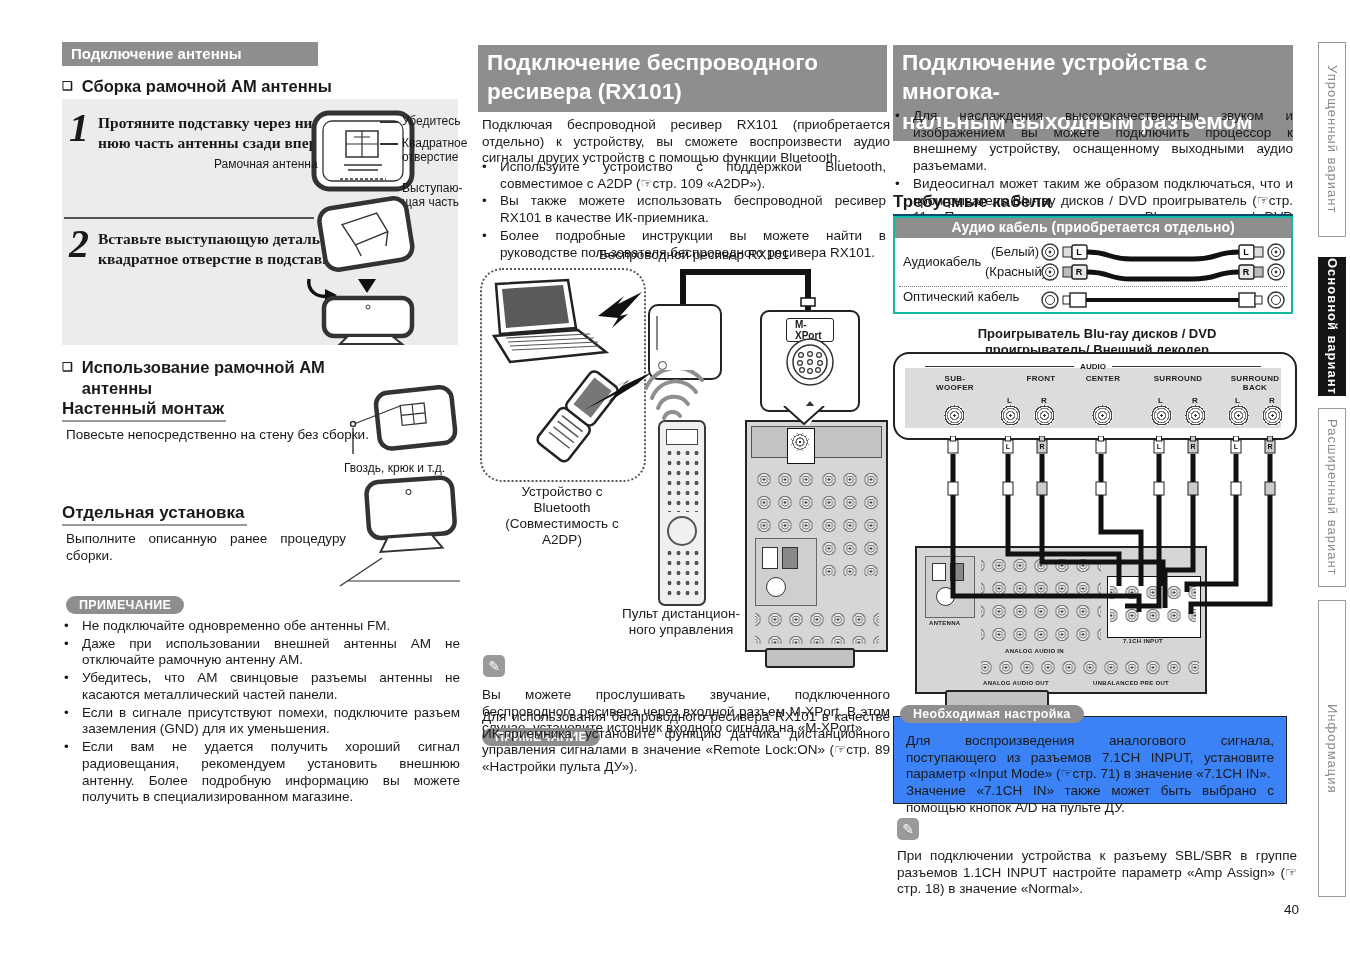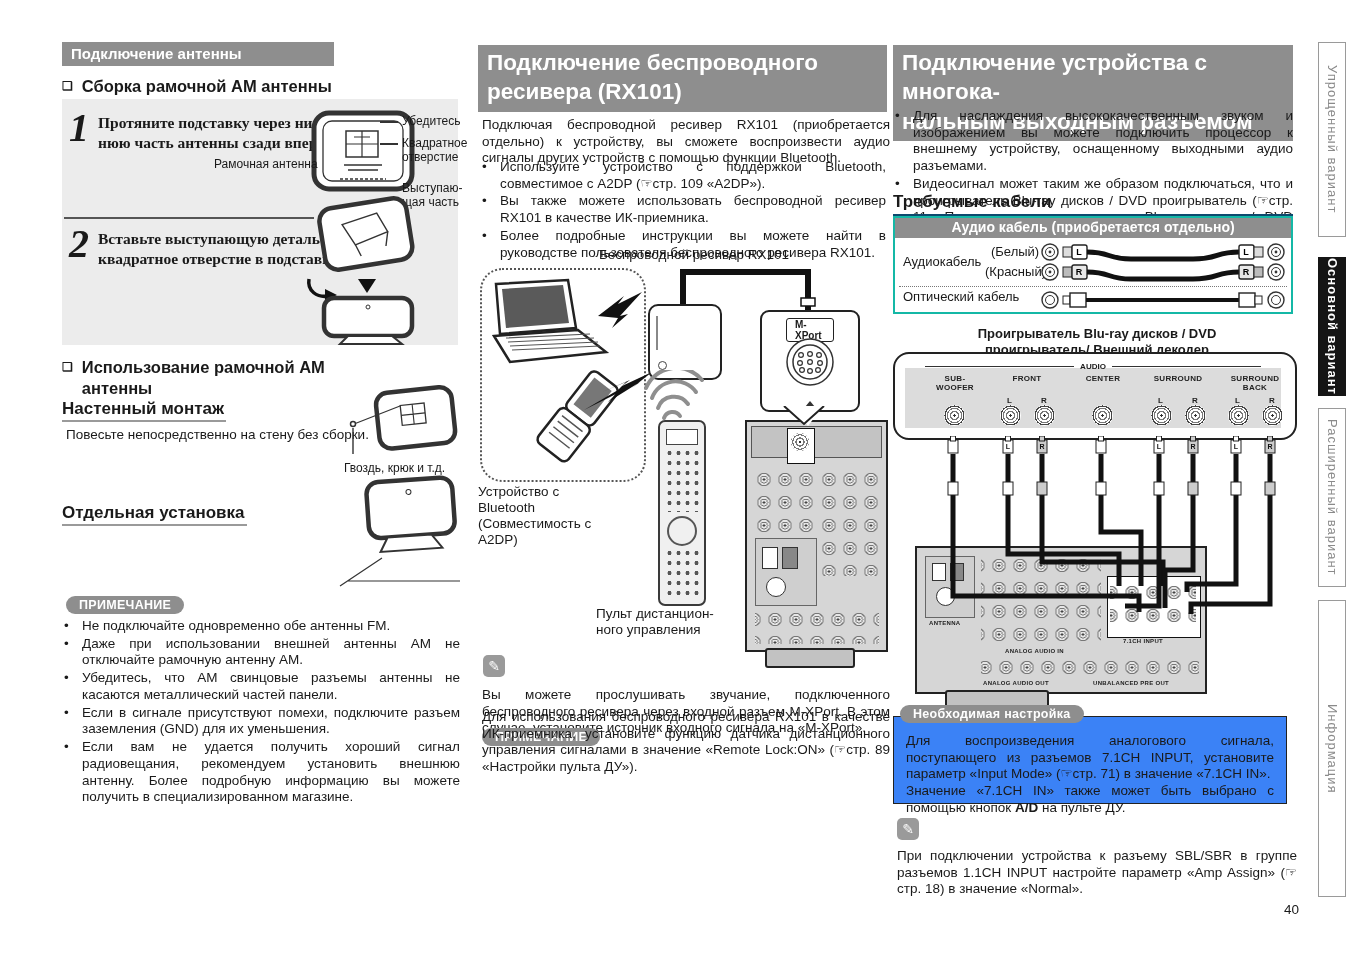--- a/index.html
+++ b/index.html
@@ -1,28 +1,28 @@
 <!DOCTYPE html>
 <html><head>
 <meta charset="utf-8">
 <style>
   html,body{margin:0;padding:0;background:#fff}
   .page{position:relative;width:1350px;height:954px;background:#fff;overflow:hidden;
         font-family:"Liberation Sans",sans-serif;color:#1a1a1a}
   .abs{position:absolute}
-  .secbar{background:#8e8e8e;color:#fff;font-weight:700;font-size:15px;padding:3px 16px 4px 9px}
+  .secbar{background:#8e8e8e;color:#fff;font-weight:700;font-size:15px;padding:3px 0 4px 9px}
   .bigtitle{background:#8e8e8e;color:#fff;font-weight:700;font-size:22.5px;line-height:1.3;
             padding:3px 9px 5px 9px;white-space:pre-line}
   .subhead{font-size:16.5px;font-weight:700;display:flex;gap:9px;line-height:1.25}
   .sq{font-size:12px;position:relative;top:3px}
   .uhead{font-size:17px;font-weight:700;border-bottom:2px solid #9a9a9a;display:inline-block;padding:0 2px 1px 0}
   .bhead{font-size:17px;font-weight:700;border-bottom:2px solid #0c4a6e;display:block;padding-bottom:2px}
   .body{font-size:13.5px;line-height:1.24;text-align:justify;margin:4px}
   .pre{white-space:pre-line}
-  .center{}
+  .center{text-align:center}
   .blist{display:flex;flex-direction:column}
   .brow{display:flex;font-size:13.5px;line-height:1.24}
   .bm{width:9px;flex:none;margin-right:9px}
   .bt{flex:1;text-align:justify}
   .pill{display:inline-block;background:#8e8e8e;color:#fff;font-weight:700;font-size:12.5px;
         padding:1.5px 13px 2.5px;border-radius:10px;letter-spacing:.3px}
   .graypanel{background:#ececec}
   .step-num{font-family:"Liberation Serif",serif;font-style:italic;font-weight:700;font-size:40px;line-height:.95}
   .step-text{font-family:"Liberation Serif",serif;font-weight:700;font-size:15.5px;line-height:1.32;white-space:pre-line}
   .figlabel{font-size:12px;line-height:1.18;white-space:pre-line}
@@ -126,20 +126,21 @@
       <rect x="62" y="20" width="24" height="20" fill="#fff" stroke="#333" stroke-width="1.3"></rect>
       <path d="M62 30 H86 M74 20 V40" stroke="#333" stroke-width="1.1"></path>
     </g>
     <path d="M14 40 L60 22" stroke="#333" stroke-width="1.2"></path>
     <circle cx="13" cy="40" r="2.5" fill="#fff" stroke="#333" stroke-width="1.5"></circle>
     <path d="M13 44 V70" stroke="#333" stroke-width="1.4"></path>
   </svg>
   <div class="abs figlabel" style="left:344px;top:461px">Гвоздь, крюк и т.д.</div>
 
   <div class="abs uhead" style="left:62px;top:503px">Отдельная установка</div>
+  <p class="abs body" style="left:62px;top:527px;width:280px">Выполните описанную ранее процедуру сборки.</p>
 
   <svg class="abs" style="left:338px;top:474px" width="122" height="126" viewBox="0 0 122 126">
     <g transform="rotate(-4 70 40)">
       <rect x="30" y="6" width="86" height="56" rx="12" fill="#fff" stroke="#333" stroke-width="4.5"></rect>
       <circle cx="72" cy="18" r="2.5" fill="none" stroke="#333"></circle>
       <path d="M48 62 L92 62 L102 76 L40 76 Z" fill="#fff" stroke="#333" stroke-width="2"></path>
     </g>
     <path d="M2 112 L44 84 M10 107 L122 107" stroke="#333" stroke-width="1.2" fill="none"></path>
   </svg>
 
@@ -362,21 +363,21 @@
 
   <div class="abs" style="left:893px;top:352px;width:400px;height:84px;border:2px solid #222;border-radius:16px;background:#fff">
     <div class="abs" style="left:10px;top:14px;width:376px;height:60px;background:#dcdcdc"></div>
     <div class="abs" style="left:30px;top:8px;width:336px;display:flex;align-items:center;gap:6px">
       <div style="flex:1;height:1.5px;background:#333"></div>
       <span style="font-size:8px;font-weight:700">AUDIO</span>
       <div style="flex:1;height:1.5px;background:#333"></div>
     </div>
     <div class="abs smallcap pre center" style="left:28px;top:20px;width:64px;font-size:8px;text-align:center">SUB-
 WOOFER</div>
-    <div class="abs smallcap center" style="left:104px;top:20px;width:56px;font-size:8px;text-align:center">FRONT</div>
+    <div class="abs smallcap center" style="left:118px;top:20px;width:56px;font-size:8px;text-align:center">FRONT</div>
     <div class="abs smallcap center" style="left:180px;top:20px;width:56px;font-size:8px;text-align:center">CENTER</div>
     <div class="abs smallcap center" style="left:248px;top:20px;width:70px;font-size:8px;text-align:center">SURROUND</div>
     <div class="abs smallcap pre center" style="left:326px;top:20px;width:68px;font-size:8px;text-align:center">SURROUND
 BACK</div>
     <div class="abs smallcap" style="left:112px;top:42px;font-size:8px">L</div>
     <div class="abs smallcap" style="left:146px;top:42px;font-size:8px">R</div>
     <div class="abs smallcap" style="left:263px;top:42px;font-size:8px">L</div>
     <div class="abs smallcap" style="left:297px;top:42px;font-size:8px">R</div>
     <div class="abs smallcap" style="left:340px;top:42px;font-size:8px">L</div>
     <div class="abs smallcap" style="left:374px;top:42px;font-size:8px">R</div>
@@ -453,21 +454,21 @@
       <text x="266" y="13">L</text>
         <text x="300" y="13">R</text>
       <text x="343" y="13">L</text>
         <text x="377" y="13">R</text>
     </g>
   </svg>
 
   <div class="abs reqbox" style="left:893px;top:716px;width:392px;height:86px">
     <div class="abs pill" style="left:6px;top:-12px">Необходимая настройка</div>
     <div class="body pre" style="padding:12px 8px 6px"><span>Для воспроизведения аналогового сигнала, поступающего из разъемов 7.1CH INPUT, установите параметр «Input Mode» (☞стр. 71) в значение «7.1CH IN».
-Значение «7.1CH IN» также может быть выбрано с помощью кнопок </span><span style="font-weight:700">A/D</span><span> на пульте ДУ.</span></div>
+Значение «7.1CH IN» также может быть выбрано с помощью кнопок </span><span style="font-weight:400">A/D</span><span> на пульте ДУ.</span></div>
   </div>
 
   <div class="abs pencil" style="left:897px;top:818px">
       <span>✎</span>
     </div>
   <p class="abs body" style="left:893px;top:844px;width:400px">При подключении устройства к разъему SBL/SBR в группе разъемов 1.1CH INPUT настройте параметр «Amp Assign» (☞стр. 18) в значение «Normal».</p>
 
   <div class="tab" style="top:42px;height:193px">Упрощенный вариант</div>
   <div class="tab active" style="top:257px;height:137px">Основной вариант</div>
   <div class="tab" style="top:408px;height:177px">Расширенный вариант</div>

